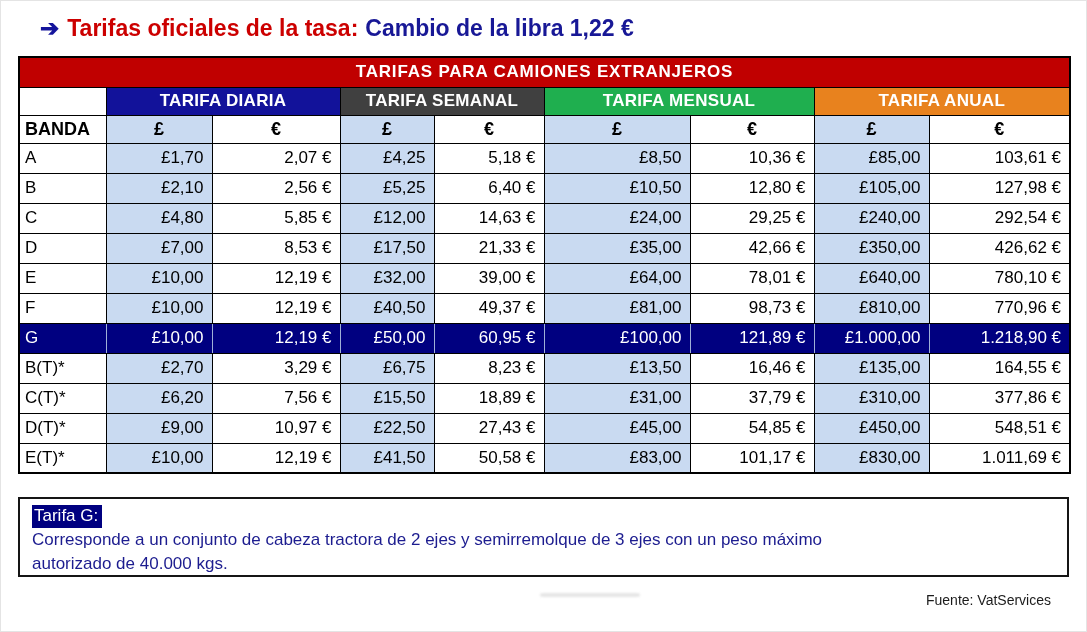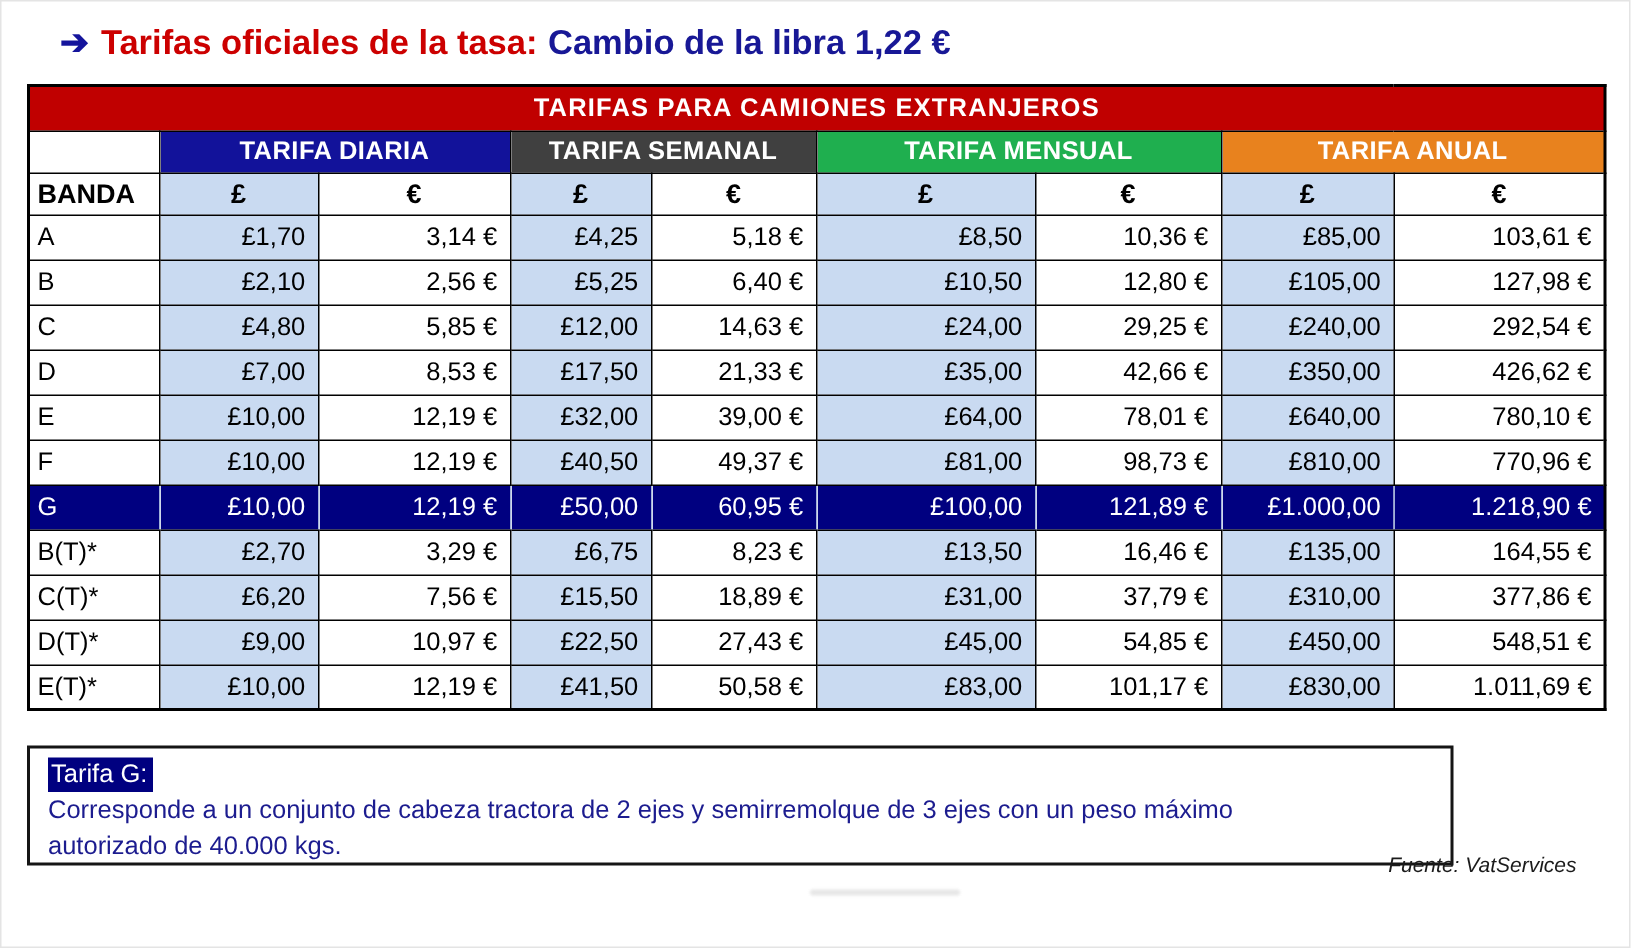--- a/index.html
+++ b/index.html
@@ -43,29 +43,29 @@
   tbody td { height:30px; font-size:17px; }
   .band-cell  { text-align:left;  padding-left:5px;  background:#fff; }
   .pound-cell { text-align:right; padding-right:8px; background:var(--pound-blue,#C9DAF1); }
   .euro-cell  { text-align:right; padding-right:8px; background:#fff; }
 
   tr.highlight td { background:var(--hl-navy,#000080); color:#fff;
                     border-left-color:#9fb0d8; border-right-color:#9fb0d8; }
 
   
   .note-box {
-    position:absolute; left:18px; top:497px; width:951px; height:80px;
+    position:absolute; left:18px; top:497px; width:1051px; height:80px;
     border:2px solid #151515; background:#fff; padding:6px 12px 0 12px;
   }
   .note-heading { display:inline-block; background:var(--hl-navy,#000080); color:#fff;
                   font-size:17px; line-height:22px; padding:0 4px 1px 2px; }
   .note-line { color:var(--note-navy,#1C1C8F); font-size:17px; line-height:24px; }
 
   
-  .source { position:absolute; top:568px; right:36px; font-style:italic; font-size:14px; color:#1b1b1b; }
+  .source { position:absolute; top:592px; right:36px; font-size:14px; color:#1b1b1b; }
   .scan-artifact { position:absolute; left:540px; top:593px; width:100px; height:4px;
                    background:#dcdcdc; border-radius:2px; filter:blur(1px); opacity:.7; }
 </style>
 </head>
 <body>
 
 <div class="page-title">
   <span class="title-arrow">➔</span><span class="title-lead">Tarifas oficiales de la tasa:</span><span class="title-highlight">Cambio de la libra 1,22 €</span>
 </div>
 
@@ -101,21 +101,21 @@
       <th class="pound-h">£</th>
       <th class="euro-h">€</th>
       <th class="pound-h">£</th>
       <th class="euro-h">€</th>
     </tr>
   </thead>
   <tbody>
       <tr>
         <td class="band-cell">A</td>
         <td class="pound-cell">£1,70</td>
-        <td class="euro-cell">3,14 €</td>
+        <td class="euro-cell">2,07 €</td>
         <td class="pound-cell">£4,25</td>
         <td class="euro-cell">5,18 €</td>
         <td class="pound-cell">£8,50</td>
         <td class="euro-cell">10,36 €</td>
         <td class="pound-cell">£85,00</td>
         <td class="euro-cell">103,61 €</td>
       </tr>
       <tr>
         <td class="band-cell">B</td>
         <td class="pound-cell">£2,10</td>

